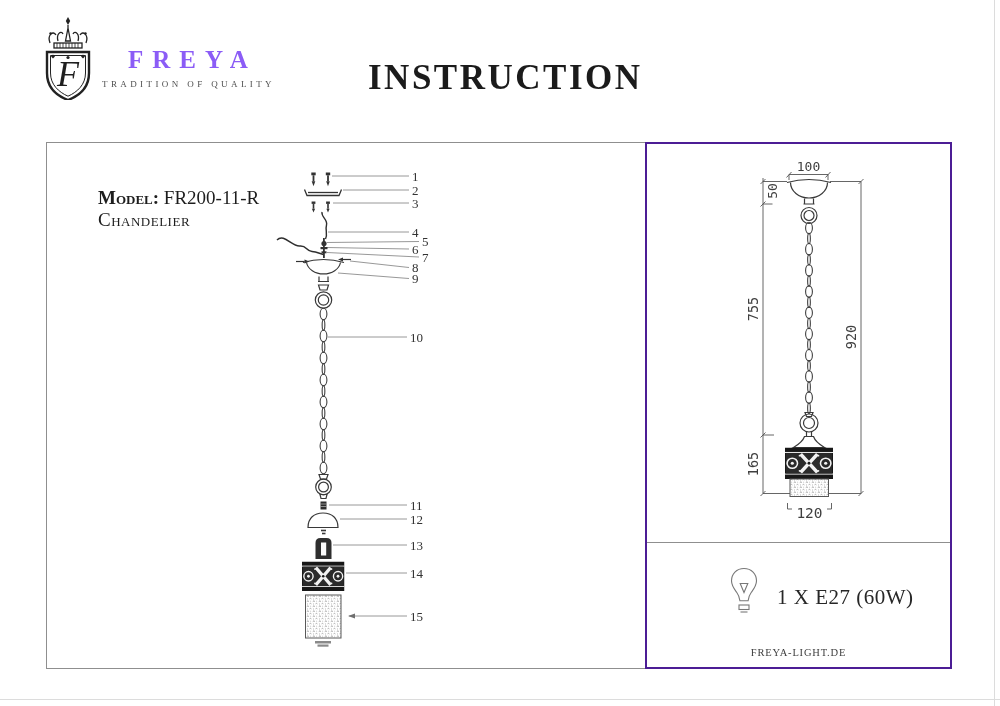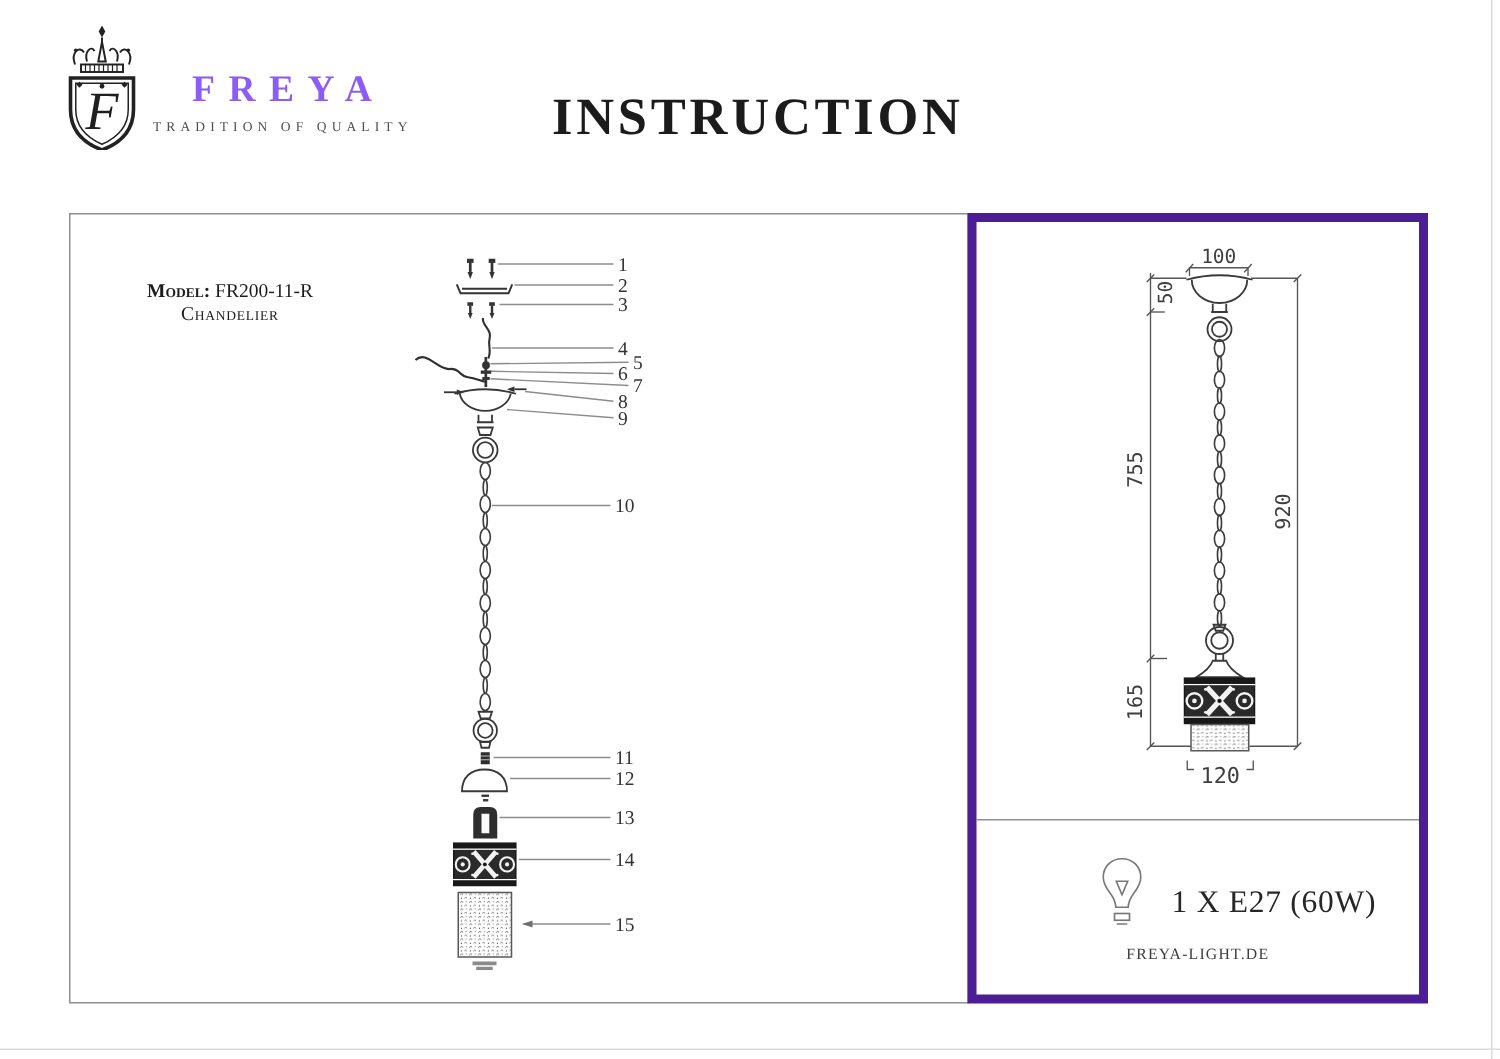--- a/index.html
+++ b/index.html
@@ -13,36 +13,36 @@
               letter-spacing:9px;color:#8b5cf6;margin-left:28px;}
   .brand-tagline{position:absolute;left:62px;top:66px;font-size:9px;letter-spacing:3.4px;
                  color:#4f4f4f;white-space:nowrap;font-family:Liberation Serif, serif;}
   .page-title{position:absolute;left:368px;top:58px;font-size:35px;letter-spacing:2.5px;
               color:#1b1b1b;white-space:nowrap;font-weight:bold;}
 
   
   .box-left{position:absolute;left:46px;top:142px;width:600px;height:527px;
             border:1px solid #8f8f8f;box-sizing:border-box;}
   .box-right{position:absolute;left:645px;top:142px;width:307px;height:527px;
-             border:6px solid #4c1d95;box-sizing:border-box;display:flex;flex-direction:column;}
+             border:2px solid #4c1d95;box-sizing:border-box;display:flex;flex-direction:column;}
   .dim-area{height:399px;border-bottom:1px solid #8f8f8f;box-sizing:border-box;position:relative;}
   .bulb-area{flex:1;position:relative;text-decoration:underline;}
 
-  .model-block{position:absolute;left:51px;top:44px;font-size:13px;line-height:1.15;color:#1d1d1d;}
+  .model-block{position:absolute;left:51px;top:44px;font-size:19px;line-height:1.15;color:#1d1d1d;}
   .model-line1{font-variant:small-caps;}
   .model-label{font-weight:bold;}
-  .model-type{font-variant:small-caps;letter-spacing:0.5px;text-align:center;}
+  .model-type{font-variant:small-caps;letter-spacing:0.5px;}
 
   .diagram{position:absolute;left:0;top:0;}
   .diagram text{font-family:"Liberation Serif",serif;}
   text.dimtext{font-family:"DejaVu Sans Mono",monospace;fill:#3f3f3f;}
 
   .bulb-icon{position:absolute;left:82px;top:24px;}
   .lamp-spec{position:absolute;left:130px;top:42px;font-size:21px;letter-spacing:0.5px;color:#272727;white-space:nowrap;}
-  .site{position:absolute;left:0;right:0;top:84px;text-align:center;font-size:10.5px;
+  .site{position:absolute;left:0;right:0;top:104px;text-align:center;font-size:10.5px;
         letter-spacing:0.8px;color:#3d3d3d;}
 
   
   .scan-edge-right{position:absolute;left:994px;top:0;width:1px;height:706px;background:#dcdcdc;}
   .scan-edge-bottom{position:absolute;left:0;top:699px;width:1000px;height:1px;background:#dcdcdc;}
 </style>
 </head>
 <body>
 
 <div class="page">

